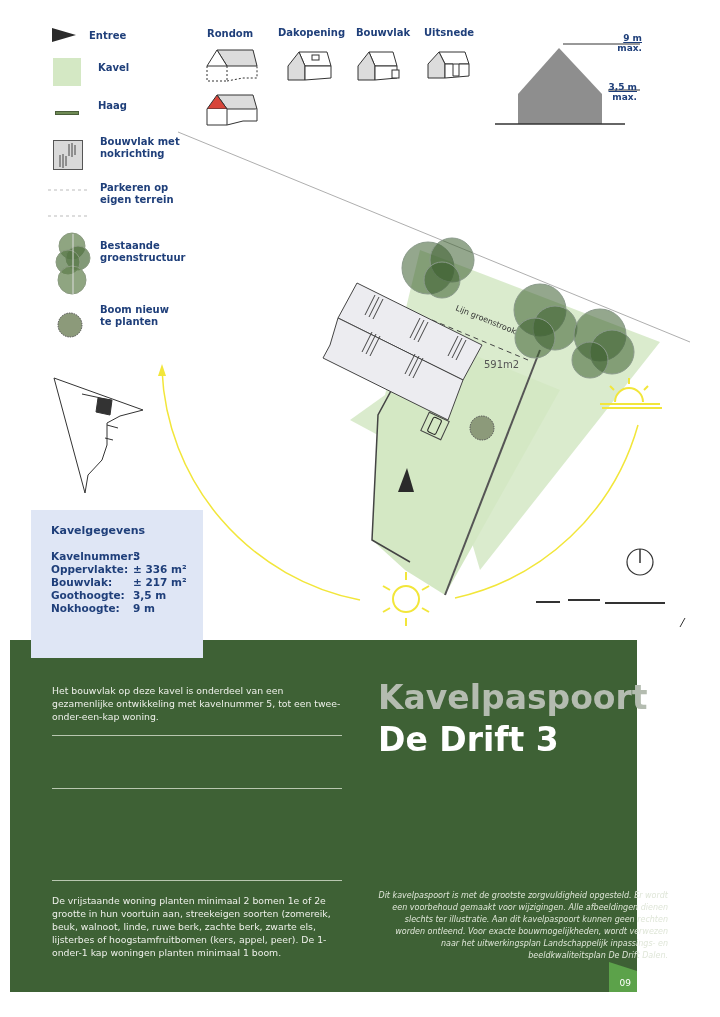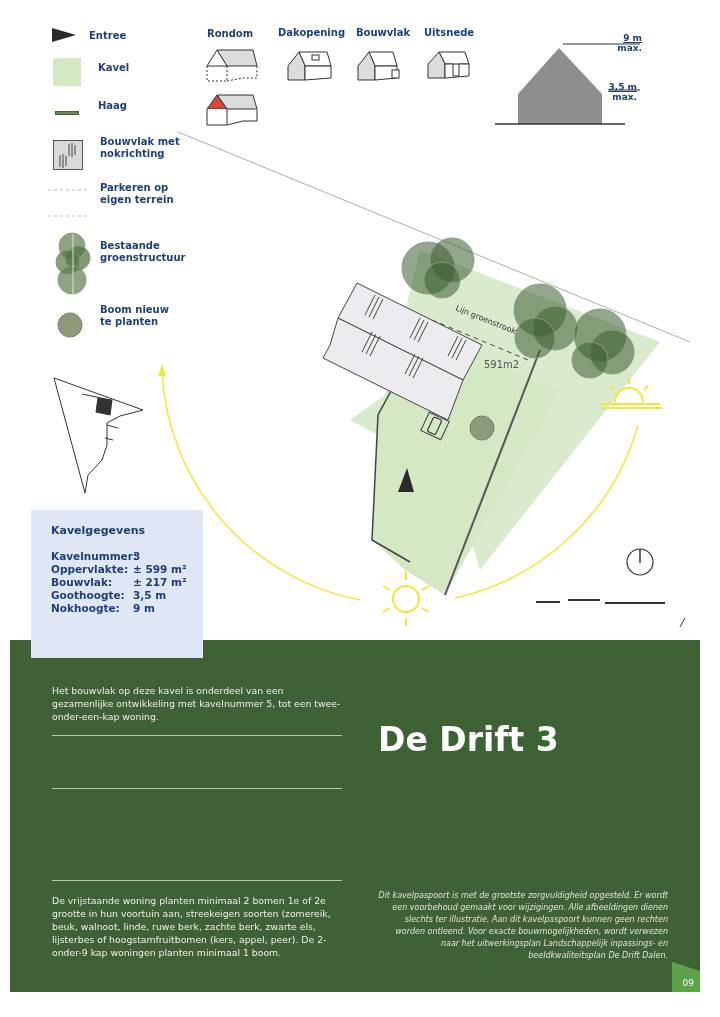--- a/index.html
+++ b/index.html
@@ -7,21 +7,21 @@
   body { position: relative; font-family: "DejaVu Sans", sans-serif; }
   .abs { position: absolute; }
   .legend-label { position: absolute; color: #1f3f7a; font-weight: bold; font-size: 10px; line-height: 12px; }
   .roof-label { position: absolute; color: #1f3f7a; font-weight: bold; font-size: 10px; }
   .height-label { position: absolute; color: #1f3f7a; font-weight: bold; font-size: 9px; text-align: right; }
   .height-label .val { text-decoration: underline; display: block; }
   .kavel-box { position: absolute; left: 31px; top: 510px; width: 172px; height: 148px; background: #dfe6f5; z-index: 3; padding-left: 11px; }
   .kavel-title { position: absolute; left: 20px; top: 14px; color: #1f3f7a; font-weight: bold; font-size: 11px; }
   .kavel-row { position: absolute; left: 20px; color: #1f3f7a; font-size: 10.5px; font-weight: bold; }
   .kavel-row .v { position: absolute; left: 82px; white-space: nowrap; }
-  .green-panel { position: absolute; left: 10px; top: 640px; width: 690px; height: 352px; background: #3e6135; z-index: 2; }
+  .green-panel { position: absolute; left: 10px; top: 640px; width: 627px; height: 352px; background: #3e6135; z-index: 2; }
   .para { position: absolute; left: 42px; width: 290px; color: #eef0ea; font-size: 9.3px; line-height: 13px; }
   .divider { position: absolute; left: 42px; width: 290px; height: 1px; background: #b8c7b0; }
   .title1 { position: absolute; left: 368px; top: 38px; color: #b4bcb0; font-size: 33px; font-weight: bold; letter-spacing: 0px; font-family: "DejaVu Sans", sans-serif; }
   .title2 { position: absolute; left: 368px; top: 80px; color: #ffffff; font-size: 33px; font-weight: bold; font-family: "DejaVu Sans", sans-serif; }
   .disclaimer { position: absolute; left: 368px; top: 250px; width: 290px; color: #dfe6d8; font-size: 8px; line-height: 12px; font-style: italic; text-align: right; }
   .page-tab { position: absolute; right: 0; bottom: 0; width: 28px; height: 30px; background: #5ca24a; clip-path: polygon(0 0, 100% 30%, 100% 100%, 0 100%); }
   .page-num { position: absolute; right: 6px; bottom: 4px; color: #ffffff; font-size: 9px; font-weight: normal; }
 </style>
 </head>
 <body>
@@ -226,42 +226,43 @@
 </svg>
 
 <div class="kavel-box">
   <div class="kavel-title">Kavelgegevens</div>
   <div class="kavel-row" style="top:40px">
     <span>Kavelnummer:</span>
     <span class="v">3</span>
   </div>
   <div class="kavel-row" style="top:53px">
     <span>Oppervlakte:</span>
-    <span class="v">± 599 m²</span>
+    <span class="v">± 336 m²</span>
   </div>
   <div class="kavel-row" style="top:66px">
     <span>Bouwvlak:</span>
     <span class="v">± 217 m²</span>
   </div>
   <div class="kavel-row" style="top:79px">
     <span>Goothoogte:</span>
     <span class="v">3,5 m</span>
   </div>
   <div class="kavel-row" style="top:92px">
     <span>Nokhoogte:</span>
     <span class="v">9 m</span>
   </div>
 </div>
 
 <div class="green-panel">
   <div class="para" style="top:44px">Het bouwvlak op deze kavel is onderdeel van een gezamenlijke ontwikkeling met kavelnummer 5, tot een twee-onder-een-kap woning.</div>
   <div class="divider" style="top:95px"></div>
   <div class="divider" style="top:148px"></div>
   <div class="divider" style="top:240px"></div>
-  <div class="para" style="top:254px">De vrijstaande woning planten minimaal 2 bomen 1e of 2e grootte in hun voortuin aan, streekeigen soorten (zomereik, beuk, walnoot, linde, ruwe berk, zachte berk, zwarte els, lijsterbes of hoogstamfruitbomen (kers, appel, peer). De 2-onder-9 kap woningen planten minimaal 1 boom.</div>
-
+  <div class="para" style="top:254px">De vrijstaande woning planten minimaal 2 bomen 1e of 2e grootte in hun voortuin aan, streekeigen soorten (zomereik, beuk, walnoot, linde, ruwe berk, zachte berk, zwarte els, lijsterbes of hoogstamfruitbomen (kers, appel, peer). De 1-onder-1 kap woningen planten minimaal 1 boom.</div>
+
+  <div class="title1">Kavelpaspoort</div>
   <div class="title2">De Drift 3</div>
 
   <div class="disclaimer">Dit kavelpaspoort is met de grootste zorgvuldigheid opgesteld. Er wordt een voorbehoud gemaakt voor wijzigingen. Alle afbeeldingen dienen slechts ter illustratie. Aan dit kavelpaspoort kunnen geen rechten worden ontleend. Voor exacte bouwmogelijkheden, wordt verwezen naar het uitwerkingsplan Landschappelijk inpassings- en beeldkwaliteitsplan De Drift Dalen.</div>
 
   <div class="page-tab"></div>
   <div class="page-num">09</div>
 </div>
 
 </body></html>

